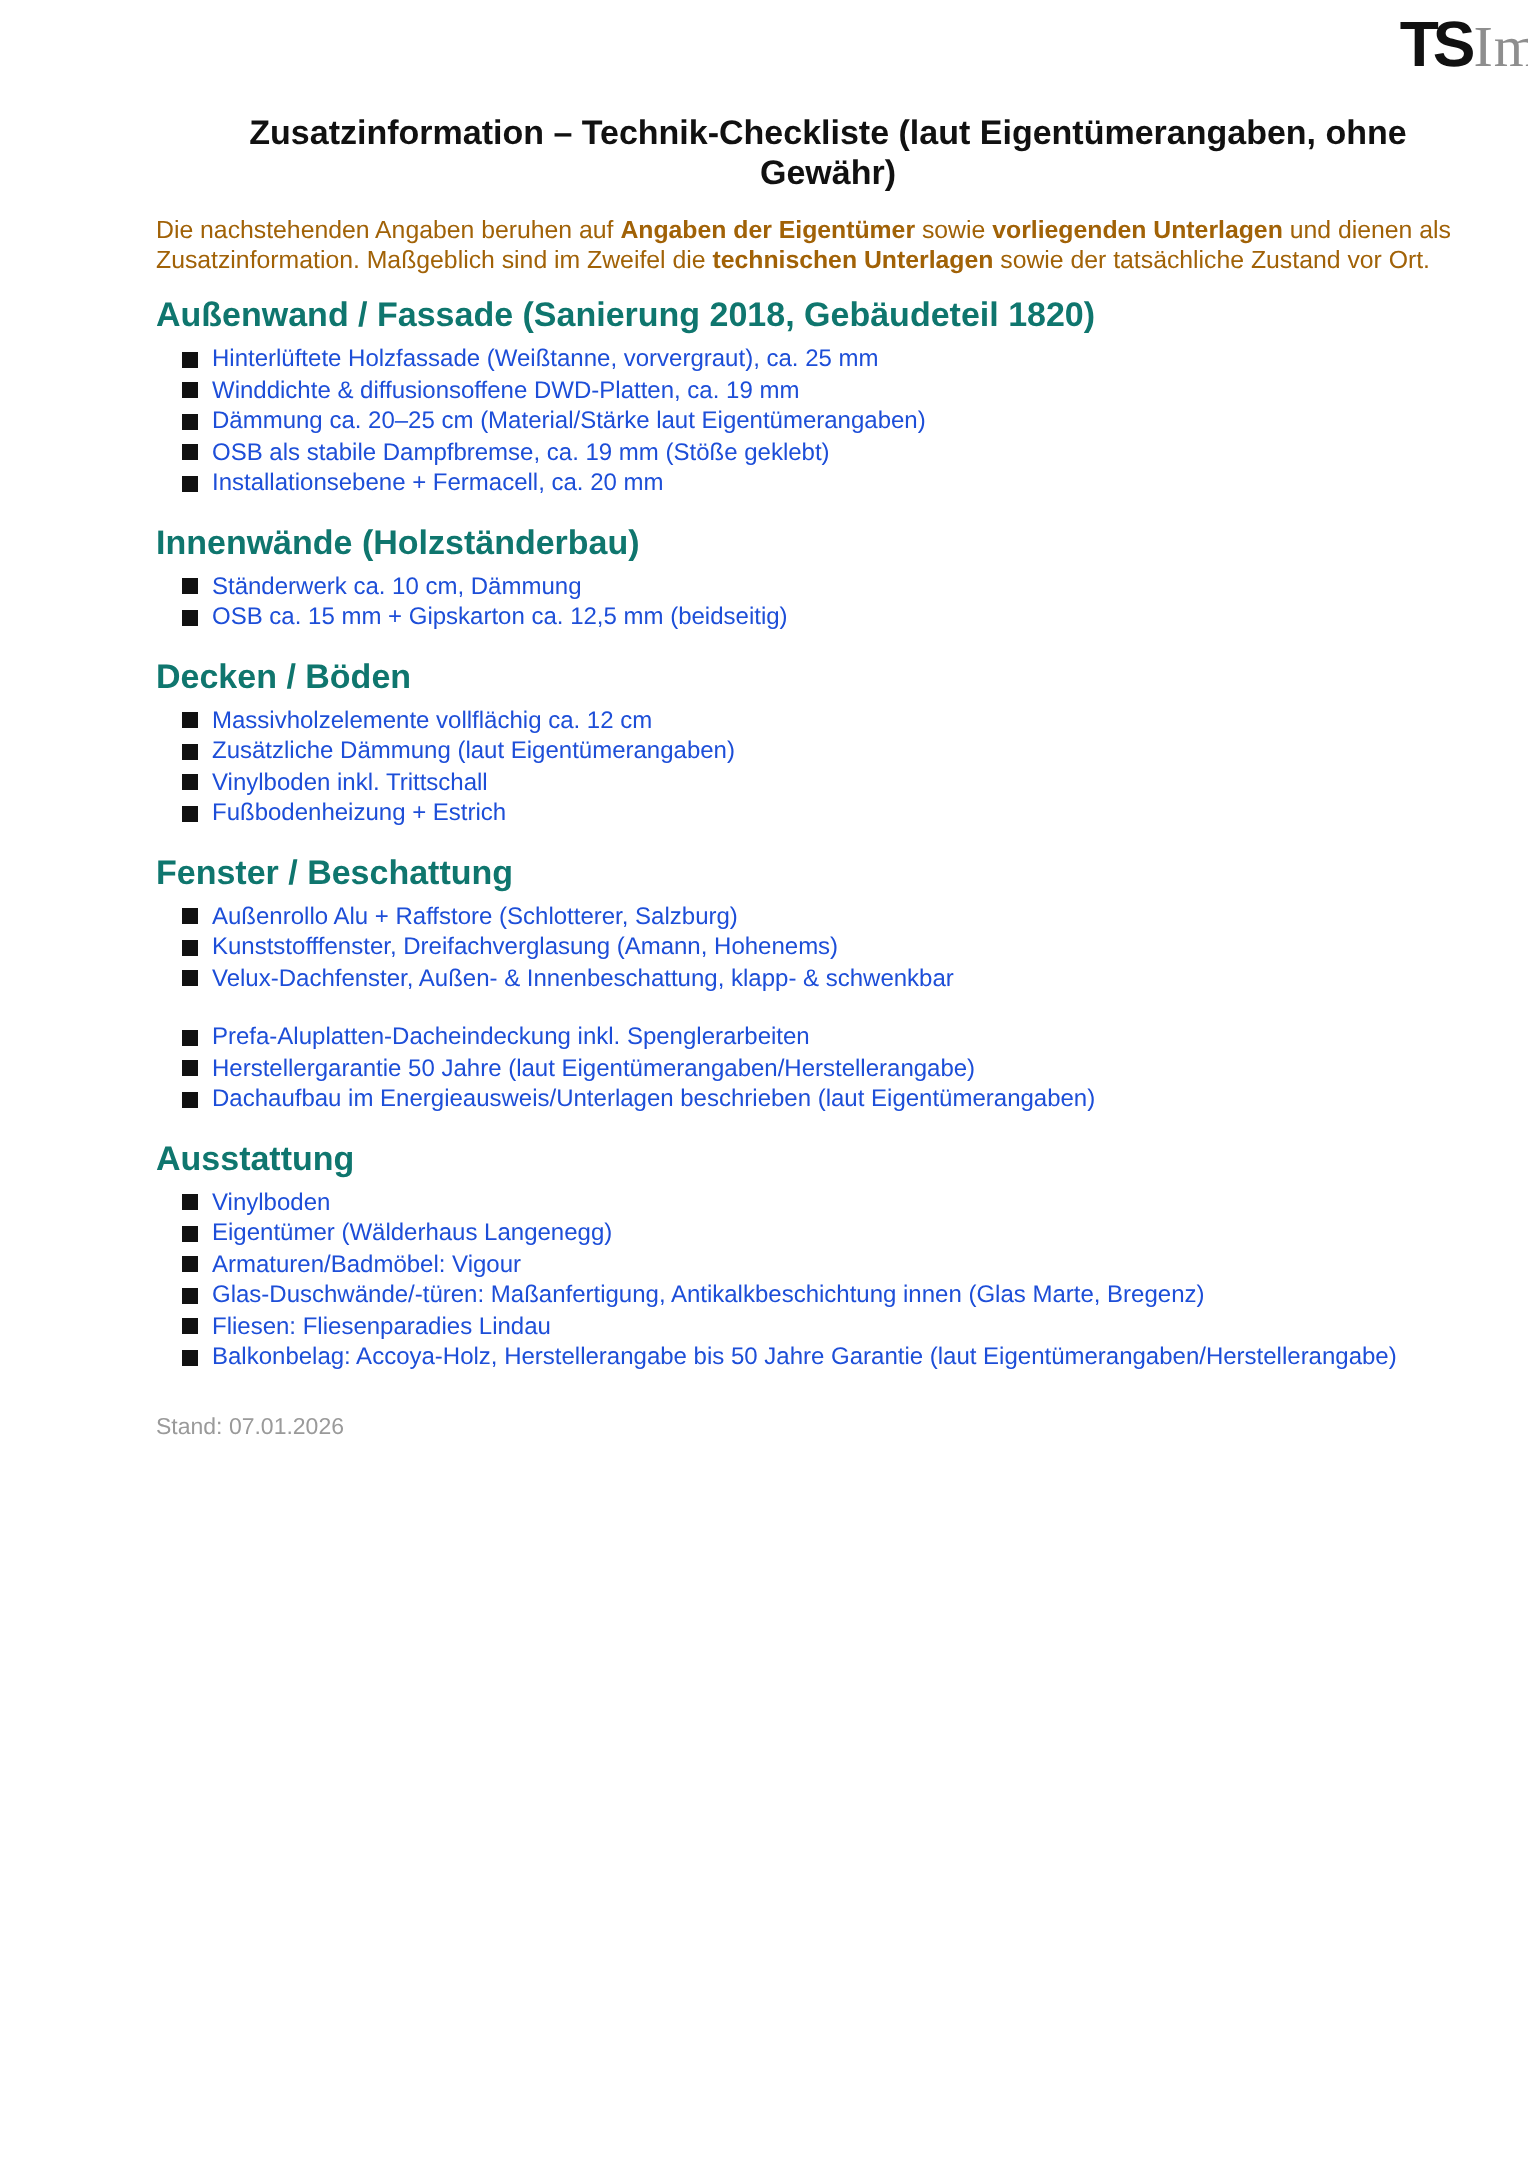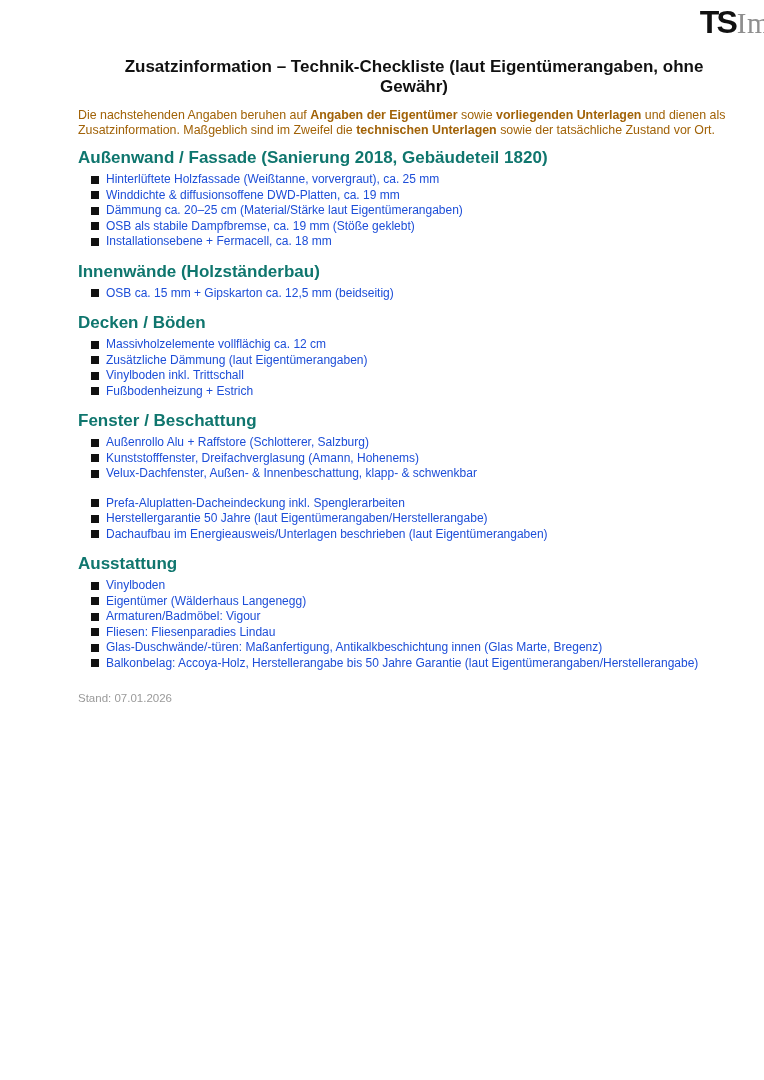--- a/index.html
+++ b/index.html
@@ -128,28 +128,32 @@
     <span class="item-text">Dämmung ca. 20–25 cm (Material/Stärke laut Eigentümerangaben)</span>
   </li>
 
   <li class="bullet-item">
     <span class="bullet-square"></span>
     <span class="item-text">OSB als stabile Dampfbremse, ca. 19 mm (Stöße geklebt)</span>
   </li>
 
   <li class="bullet-item">
     <span class="bullet-square"></span>
-    <span class="item-text">Installationsebene + Fermacell, ca. 18 mm</span>
+    <span class="item-text">Installationsebene + Fermacell, ca. 20 mm</span>
   </li>
 </ul>
   </section>
 
   <section class="section">
     <h2 class="section-heading">Innenwände (Holzständerbau)</h2>
     <ul class="bullet-list">
+  <li class="bullet-item">
+    <span class="bullet-square"></span>
+    <span class="item-text">Ständerwerk ca. 10 cm, Dämmung</span>
+  </li>
 
   <li class="bullet-item">
     <span class="bullet-square"></span>
     <span class="item-text">OSB ca. 15 mm + Gipskarton ca. 12,5 mm (beidseitig)</span>
   </li>
 </ul>
   </section>
 
   <section class="section">
     <h2 class="section-heading">Decken / Böden</h2>
@@ -228,26 +232,26 @@
     <span class="item-text">Eigentümer (Wälderhaus Langenegg)</span>
   </li>
 
   <li class="bullet-item">
     <span class="bullet-square"></span>
     <span class="item-text">Armaturen/Badmöbel: Vigour</span>
   </li>
 
   <li class="bullet-item">
     <span class="bullet-square"></span>
+    <span class="item-text">Glas-Duschwände/-türen: Maßanfertigung, Antikalkbeschichtung innen (Glas Marte, Bregenz)</span>
+  </li>
+
+  <li class="bullet-item">
+    <span class="bullet-square"></span>
     <span class="item-text">Fliesen: Fliesenparadies Lindau</span>
-  </li>
-
-  <li class="bullet-item">
-    <span class="bullet-square"></span>
-    <span class="item-text">Glas-Duschwände/-türen: Maßanfertigung, Antikalkbeschichtung innen (Glas Marte, Bregenz)</span>
   </li>
 
   <li class="bullet-item">
     <span class="bullet-square"></span>
     <span class="item-text">Balkonbelag: Accoya-Holz, Herstellerangabe bis 50 Jahre Garantie (laut Eigentümerangaben/Herstellerangabe)</span>
   </li>
 </ul>
   </section>
 </div>
 

